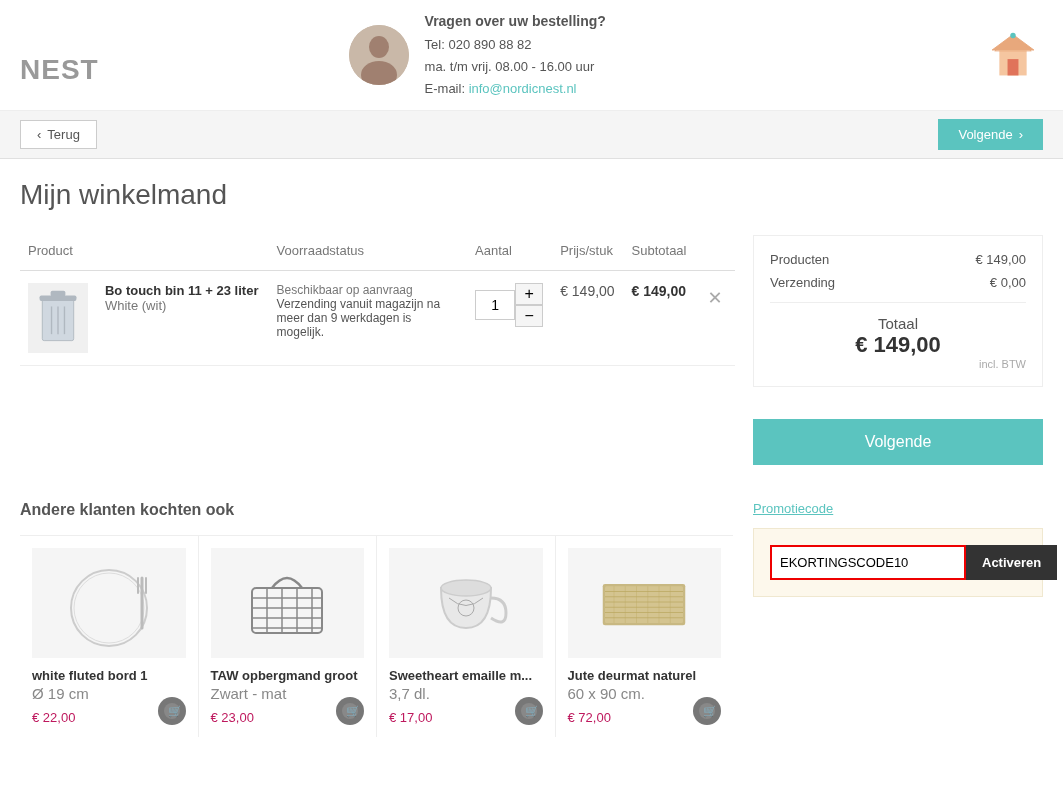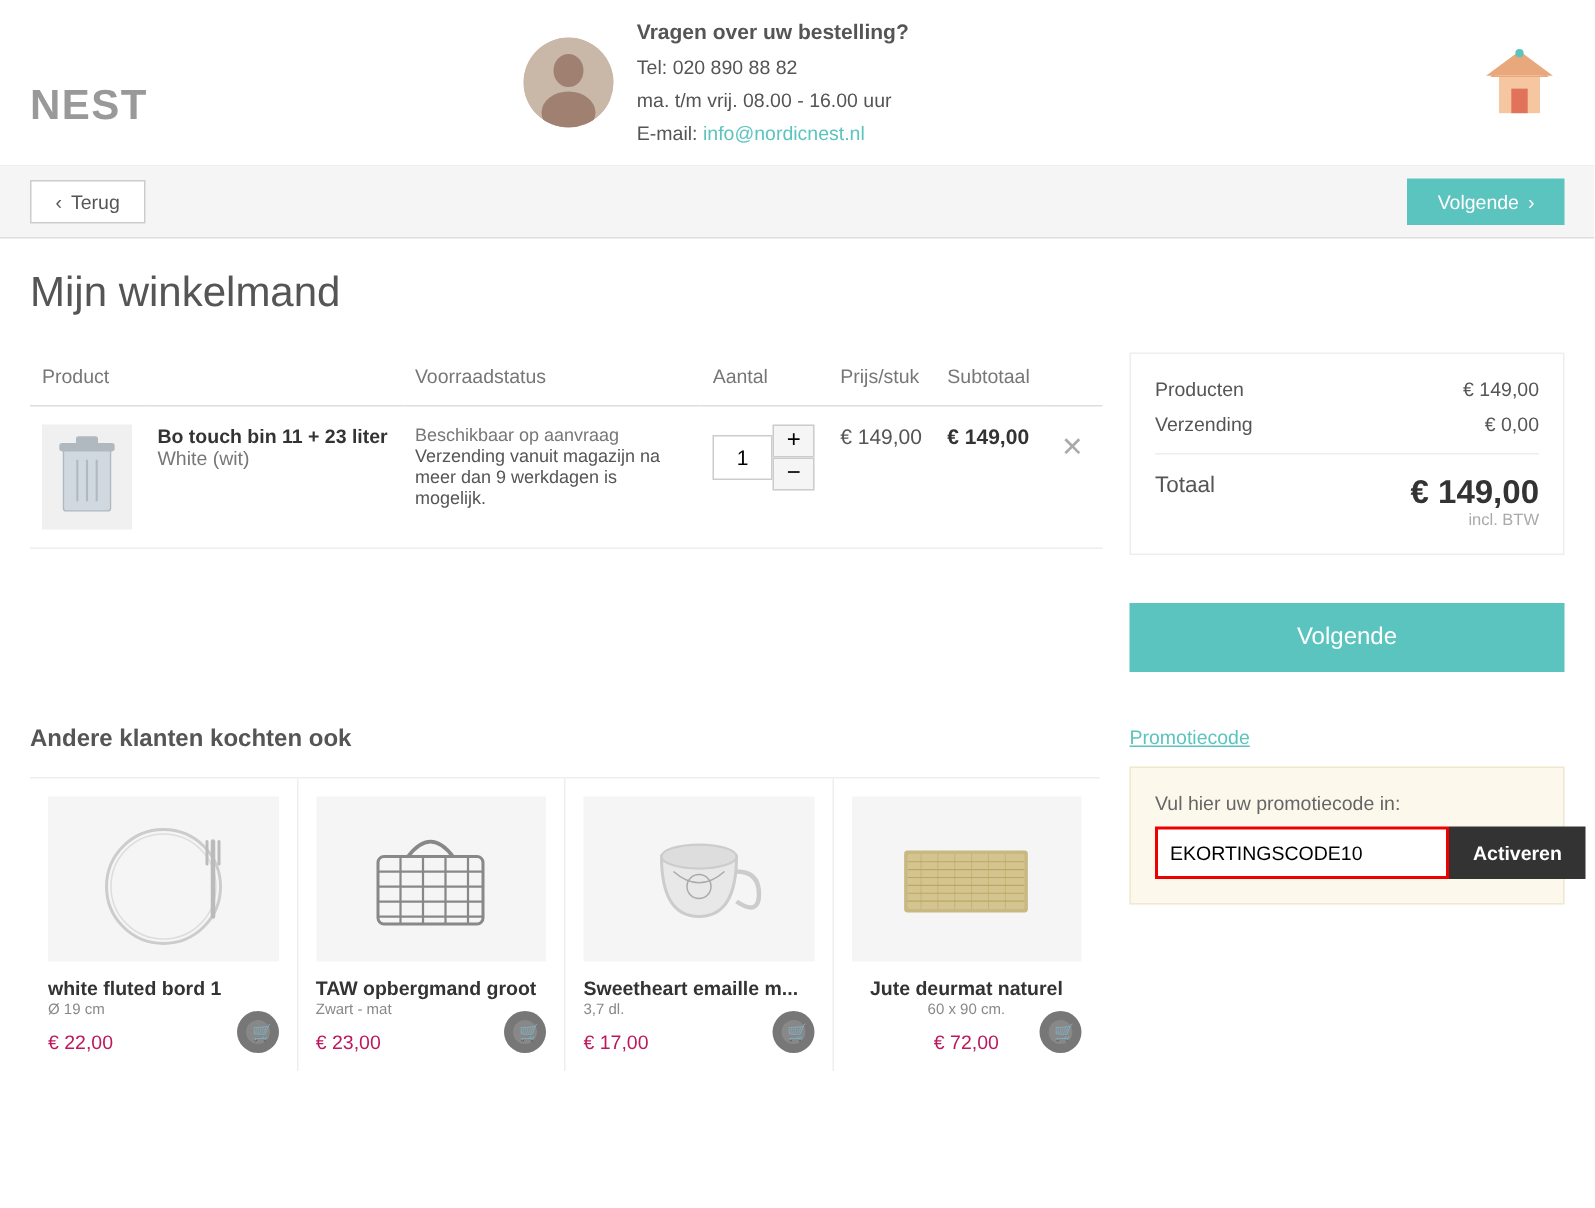--- a/index.html
+++ b/index.html
@@ -47,39 +47,39 @@
     .qty-wrapper { display: flex; flex-direction: row; align-items: center; gap: 0; }
     .qty-buttons { display: flex; flex-direction: column; }
     .price-cell { font-size: 14px; color: #555; white-space: nowrap; }
     .subtotal-cell { font-size: 14px; color: #333; font-weight: bold; white-space: nowrap; }
     .remove-btn { background: none; border: none; cursor: pointer; color: #aaa; font-size: 18px; padding: 4px; }
 
     
     .summary-box { border: 1px solid #eee; padding: 16px; margin-bottom: 16px; }
     .summary-row { display: flex; justify-content: space-between; margin-bottom: 8px; font-size: 13px; color: #555; }
     .summary-divider { border: none; border-top: 1px solid #eee; margin: 12px 0; }
-    .summary-total { display: flex; justify-content: space-between; align-items: flex-start; }
+    .summary-total { display: flex; justify-content: space-between; align-items: center; flex-direction: column; }
     .summary-total-label { font-size: 15px; color: #555; }
     .summary-total-amount { font-size: 22px; color: #333; font-weight: bold; }
     .summary-vat { font-size: 11px; color: #aaa; text-align: right; }
     .btn-volgende-big { background: #5bc4bf; color: #fff; border: none; width: 100%; padding: 14px; font-size: 16px; cursor: pointer; margin-top: 16px; }
 
     
     .recommendations { margin-top: 36px; }
     .rec-layout { display: flex; gap: 20px; }
     .rec-main { flex: 1; }
     .rec-promo { width: 290px; flex-shrink: 0; }
     .section-title { font-size: 16px; color: #555; margin-bottom: 16px; }
     .products-grid { display: flex; gap: 0; border-top: 1px solid #eee; }
     .product-card { flex: 1; border-right: 1px solid #eee; padding: 12px; position: relative; min-width: 0; }
-    .product-card:last-child { border-right: none; text-align: center; }
+    .product-card:last-child { border-right: none; }
     .product-card-img { width: 100%; height: 110px; background: #f5f5f5; display: flex; align-items: center; justify-content: center; margin-bottom: 10px; }
     .product-card-img svg { max-width: 90px; max-height: 90px; }
     .product-card-name { font-size: 13px; color: #333; margin-bottom: 2px; font-weight: bold; }
-    .product-card-variant { font-size: 10px; color: #888; margin-bottom: 8px; }
+    .product-card-variant { font-size: 15px; color: #888; margin-bottom: 8px; }
     .product-card-price { font-size: 13px; color: #be185d; }
     .add-cart-icon { position: absolute; bottom: 12px; right: 12px; background: #777; border-radius: 50%; width: 28px; height: 28px; display: flex; align-items: center; justify-content: center; cursor: pointer; }
     .add-cart-icon svg { width: 16px; height: 16px; fill: #fff; }
 
     
     .promo-link { font-size: 13px; color: #5bc4bf; text-decoration: underline; cursor: pointer; margin-bottom: 12px; display: block; }
     .promo-box { background: #fdf8ec; border: 1px solid #f0e8d0; padding: 16px; }
     .promo-label { font-size: 13px; color: #666; margin-bottom: 8px; }
     .promo-input-row { display: flex; gap: 0; }
     .promo-input { flex: 1; border: 2px solid #e00; padding: 8px; font-size: 13px; outline: none; }
@@ -334,21 +334,20 @@
               </svg>
             </div>
           </div>
 
         </div>
       </div>
 
       <div class="rec-promo">
         <a class="promo-link">Promotiecode</a>
         <div class="promo-box">
-          <div class="promo-label">Vul hier uw promotiecode in:</div>
           <div class="promo-input-row">
             <input class="promo-input" type="text" value="EKORTINGSCODE10" style="">
             <button class="promo-submit">Activeren</button>
           </div>
         </div>
 
       </div>
     </div>
   </div>
 </div>

